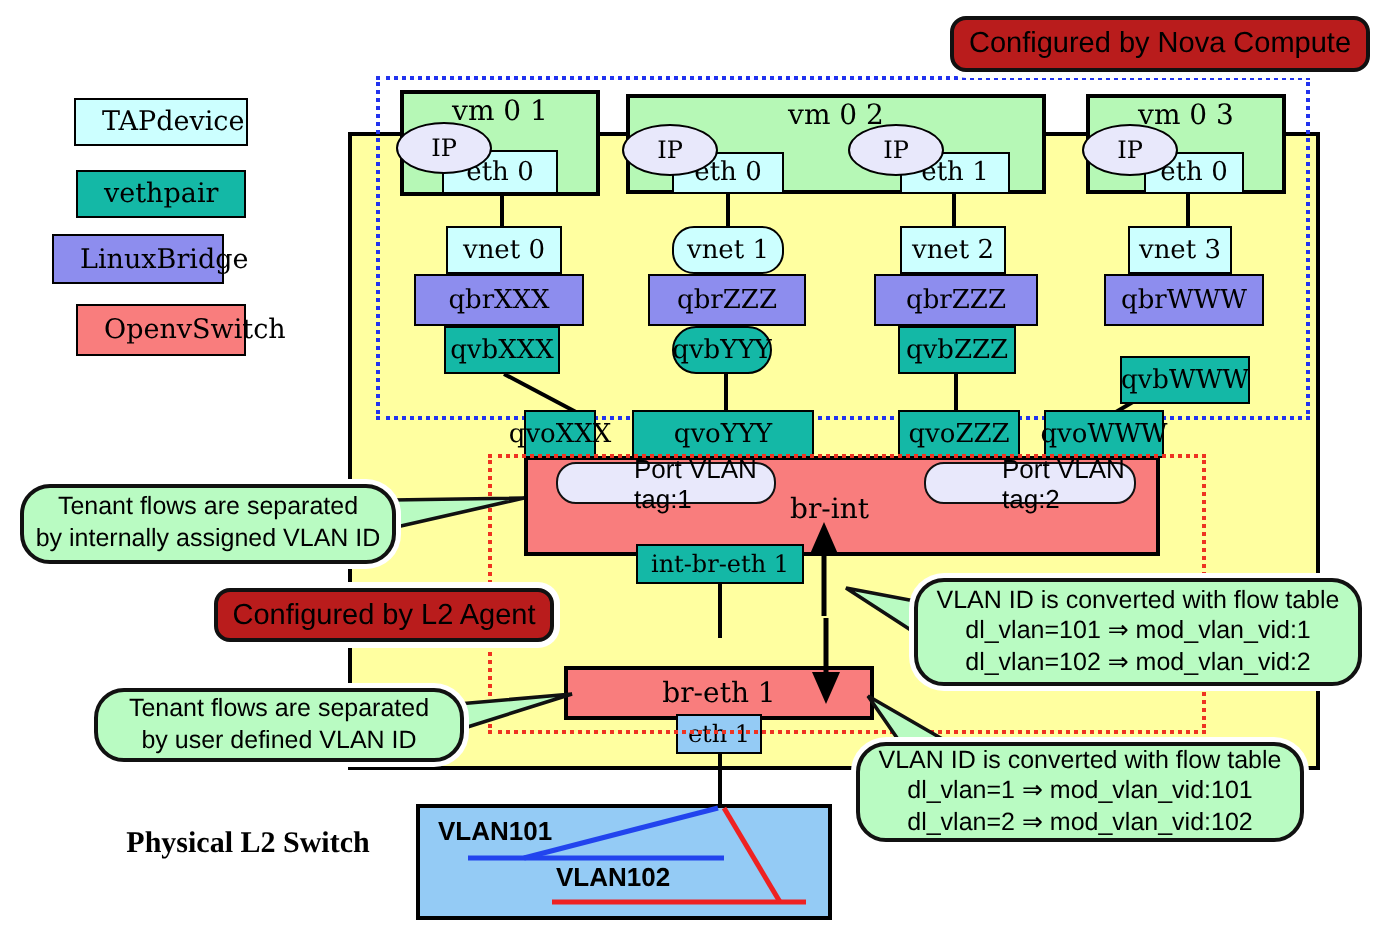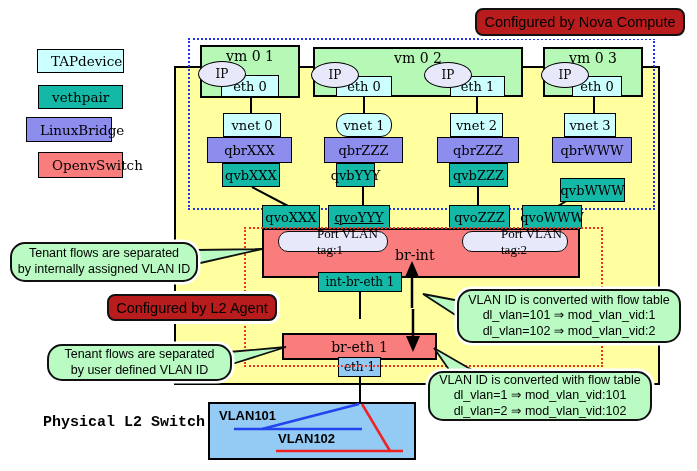--- a/index.html
+++ b/index.html
@@ -15,31 +15,31 @@
   .grn{background:#b6f8b6}
   .blu{background:#94cbf5}
   .vmbox{justify-content:center;align-items:flex-start;font-size:14px;border-width:2px;}
   .ell{border-radius:50%;background:#e8e8fb;font-size:12px;}
   .lavlbl{position:absolute;box-sizing:border-box;background:#b91c1c;border:2px solid #111;
       border-radius:8px;display:flex;align-items:center;justify-content:center;
       font-family:"Liberation Sans",sans-serif;font-size:14.5px;
       box-shadow:0 0 0 3px #fff;z-index:7;}
   .ptag{position:absolute;box-sizing:border-box;background:#e8e8fb;border:1.5px solid #111;
       border-radius:10px;display:flex;align-items:center;justify-content:center;
-      font-family:Liberation Serif, serif;font-size:13px;z-index:4;padding-left:38px;}
+      font-family:Liberation Sans, sans-serif;font-size:13px;z-index:4;padding-left:38px;}
   .callout{position:absolute;box-sizing:border-box;background:#b9fbc2;border:2px solid #111;
       border-radius:15px;display:flex;flex-direction:column;align-items:center;justify-content:center;
       font-family:"Liberation Sans",sans-serif;font-size:12.5px;line-height:1.25;
       text-align:center;box-shadow:0 0 0 2.5px #fff;z-index:7;}
   .legend{position:absolute;box-sizing:border-box;border:1.5px solid #000;
       display:flex;align-items:center;justify-content:space-between;
       padding:0 13px;font-size:13.5px;z-index:4;}
   .z1{z-index:1}.z2{z-index:2}.z3{z-index:3}.z4{z-index:4}.z5{z-index:5}.z6{z-index:6}
   svg.lay{position:absolute;left:0;top:0;pointer-events:none;}
-  .cap{font-family:Liberation Mono, monospace;font-weight:bold;font-size:15px;
+  .cap{font-family:Liberation Serif, serif;font-weight:bold;font-size:15px;
        text-align:center;line-height:1.3;}
   .vlantxt{position:absolute;font-family:"Liberation Sans",sans-serif;font-weight:bold;
        font-size:13px;z-index:6;}
 </style>
 </head>
 <body>
 
 <div id="cv">
 
   <div class="abs z1" style="left:174px;top:66px;width:486px;height:319px;background:#ffffa0;border:2px solid #000;"></div>
@@ -140,34 +140,34 @@
   <div class="bx pur z4" style="left:552px;top:137px;width:80px;height:26px;">
     <span>qbrWWW</span>
     </div>
   <div class="bx pur z4" style="left:437px;top:137px;width:82px;height:26px;">
     <span>qbrZZZ</span>
     </div>
 
   <div class="bx org z4" style="left:222px;top:163px;width:58px;height:24px;">
     <span>qvbXXX</span>
     </div>
-  <div class="bx org z4" style="left:336px;top:163px;width:39px;height:24px;">
+  <div class="bx org z4" style="left:336px;top:163px;width:50px;height:24px;border-radius:12px;">
     <span>qvbYYY</span>
     </div>
   <div class="bx org z4" style="left:449px;top:163px;width:59px;height:24px;">
     <span>qvbZZZ</span>
     </div>
   <div class="bx org z4" style="left:560px;top:163px;width:65px;height:24px;margin-top:15px;">
     <span>qvbWWW</span>
     </div>
 
-  <div class="bx org z4" style="left:262px;top:205px;width:58px;height:24px;">
+  <div class="bx org z4" style="left:262px;top:205px;width:36px;height:24px;">
     <span>qvoXXX</span>
     </div>
-  <div class="bx org z4" style="left:328px;top:205px;width:62px;height:24px;text-decoration:underline;">
+  <div class="bx org z4" style="left:316px;top:205px;width:91px;height:24px;">
     <span>qvoYYY</span>
     </div>
   <div class="bx org z4" style="left:449px;top:205px;width:61px;height:24px;">
     <span>qvoZZZ</span>
     </div>
   <div class="bx org z4" style="left:522px;top:205px;width:60px;height:24px;">
     <span>qvoWWW</span>
     </div>
 
   <div class="ptag" style="left:278px;top:231px;width:110px;height:21px;">

